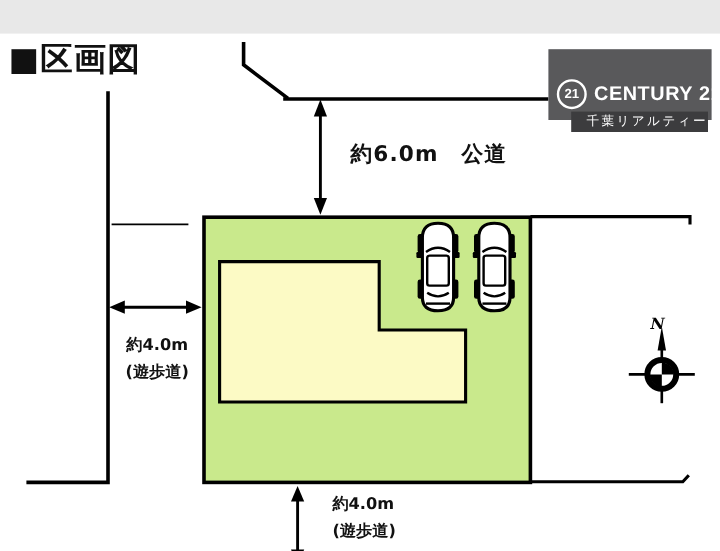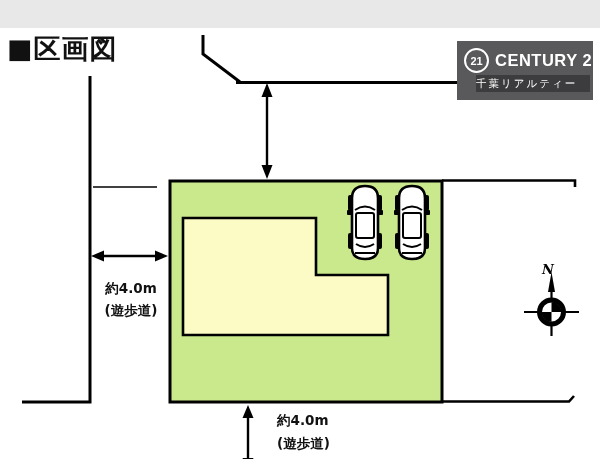--- a/index.html
+++ b/index.html
@@ -22,30 +22,30 @@
     white-space:nowrap;
   }
   .lbl-top-road{left:292px; top:88px; font-size:18px; letter-spacing:1px;}
   .lbl-left-block{left:94px; top:249px; width:74px; text-align:center;
     font-size:13.5px; line-height:22px;}
   .lbl-bottom-block{left:277px; top:381px; font-size:13.5px; line-height:23px;}
   .logo{
     position:absolute; left:457px; top:13px; width:136px; height:59px;
     color:#fff; box-sizing:border-box;
   }
-  .logo-row{display:flex; align-items:center; padding:7px 0 0 7px;}
+  .logo-row{display:flex; align-items:center; padding:25px 0 0 7px;}
   .logo-mark{
     display:inline-flex; width:21px; height:21px; border:2.5px solid #fff;
     border-radius:50%; align-items:center; justify-content:center;
     font-size:11px; font-weight:bold; margin-right:6px; flex:0 0 auto;
   }
   .logo-brand{font-size:16.5px; font-weight:bold; letter-spacing:0.5px; white-space:nowrap;}
   .logo-strip{
     margin:2px 3px 0 19px; height:17px; line-height:17px;
-    font-size:10.5px; letter-spacing:2px; text-align:left; white-space:nowrap;
+    font-size:10.5px; letter-spacing:2px; text-align:right; white-space:nowrap;
   }
   .compass-n{
     font-family:"DejaVu Serif", serif; font-style:italic; font-weight:bold;
     font-size:13px;
   }
 </style>
 </head>
 <body>
 
 <div class="canvas">
@@ -104,20 +104,21 @@
       <line x1="524" y1="284" x2="579" y2="284" stroke="#000" stroke-width="2.2"></line>
       <line x1="551.5" y1="258" x2="551.5" y2="308" stroke="#000" stroke-width="2.2"></line>
       <circle cx="551.5" cy="284" r="12" fill="#fff" stroke="#000" stroke-width="5"></circle>
       <path d="M551.5,284 L551.5,274 A10,10 0 0 1 561.5,284 Z" fill="#000"></path>
       <path d="M551.5,284 L551.5,294 A10,10 0 0 1 541.5,284 Z" fill="#000"></path>
       <polygon points="551.5,244 548,264 555,264" fill="#000"></polygon>
       <text class="compass-n" x="542" y="246">N</text>
     </g>
   </svg>
 
+  <div class="lbl lbl-top-road">約6.0m　公道</div>
 
   <div class="lbl lbl-left-block">
     <div>約4.0m</div>
     <div>(遊歩道)</div>
   </div>
 
   <div class="lbl lbl-bottom-block">
     <div>約4.0m</div>
     <div>(遊歩道)</div>
   </div>

